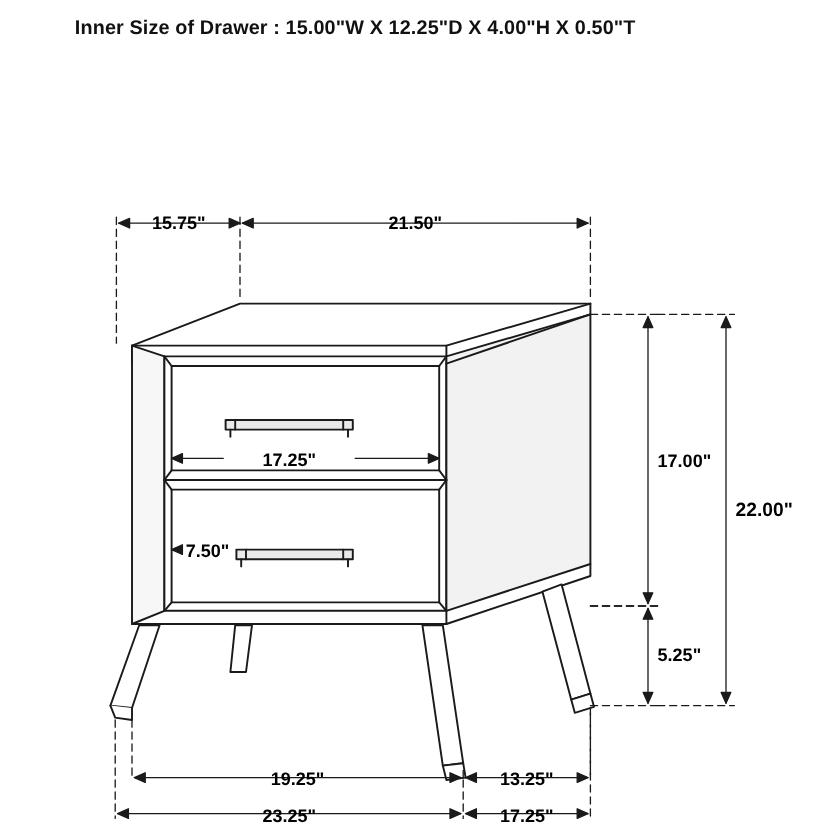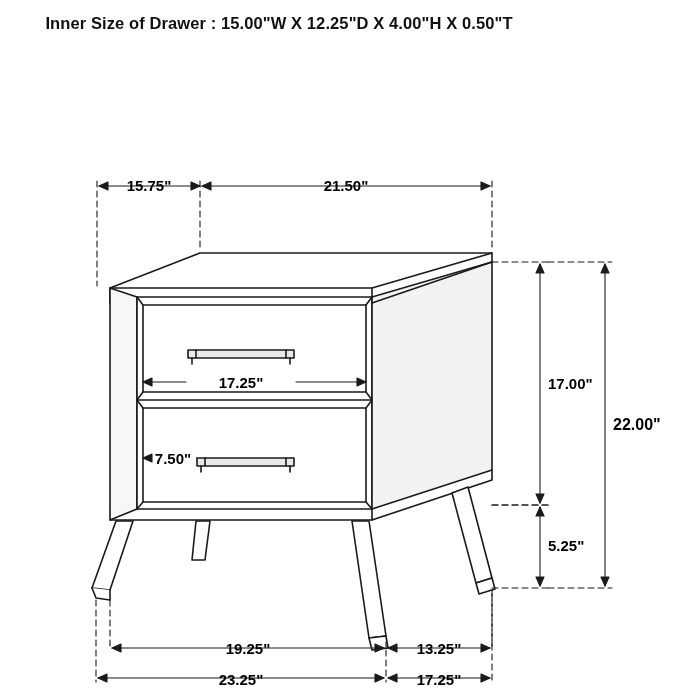--- a/index.html
+++ b/index.html
@@ -15,21 +15,21 @@
     position: relative;
     overflow: hidden;
   }
   #page {
     position: relative;
     width: 700px;
     height: 700px;
   }
   #title {
     position: absolute;
-    left: 0;
+    left: 17px;
     top: 14px;
     width: 558px;
     text-align: center;
     font-size: 16.5px;
     font-weight: bold;
     letter-spacing: 0.1px;
     color: #111;
   }
   #drawing {
     position: absolute;

